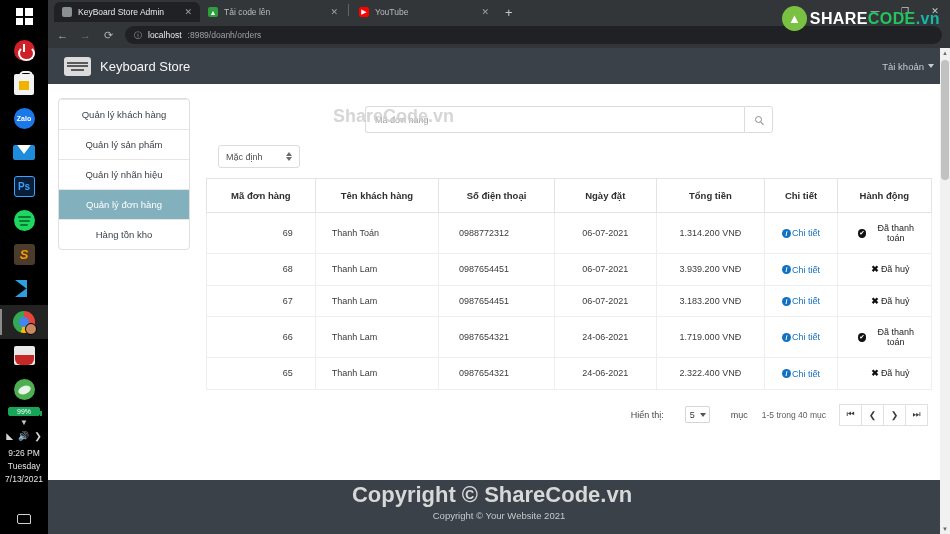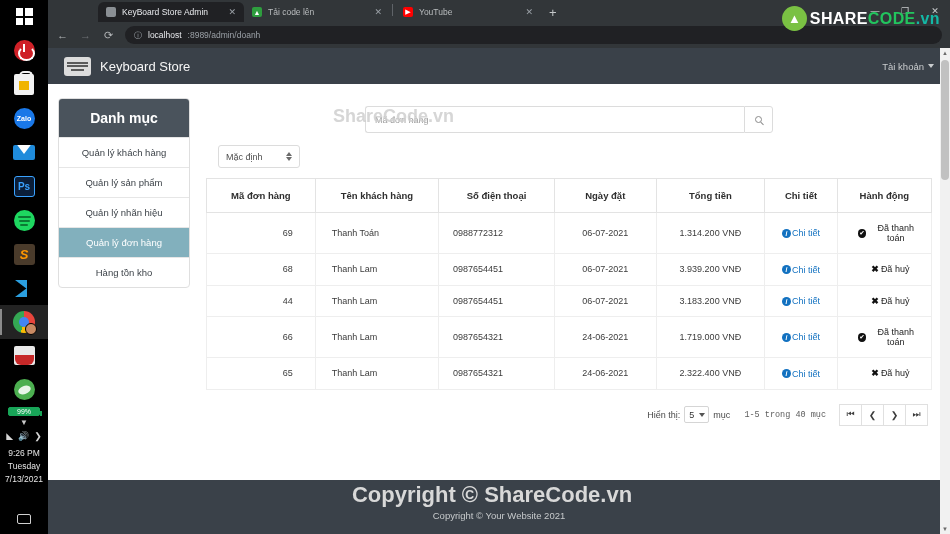--- a/index.html
+++ b/index.html
@@ -66,21 +66,21 @@
   .tb-note { width: 14px; height: 11px; border: 1.3px solid #d0d0d0; border-radius: 2px 2px 0 2px; margin-bottom: 10px; }
 
   
   .chrome { position: absolute; left: 48px; top: 0; width: 902px; height: 534px; background: #323639; }
   .tabstrip { height: 22px; background: #323639; display: flex; align-items: flex-end; padding-left: 6px; position: relative; }
   .tab {
     height: 20px; display: flex; align-items: center; gap: 6px;
     padding: 0 8px; min-width: 146px; max-width: 146px;
     font-size: 8.5px; color: #b9bcbe; border-radius: 6px 6px 0 0; position: relative;
   }
-  .tab.active { background: #202124; color: #e8eaed; margin-left: 44px; }
+  .tab.active { background: #202124; color: #e8eaed; }
   .tab .fav { width: 10px; height: 10px; flex: 0 0 10px; border-radius: 2px; display: flex; align-items: center; justify-content: center; font-size: 7px; }
   .fav-kb { background: #8a8f94; }
   .fav-green { background: #2e9e3e; border-radius: 50%; color: #fff; }
   .fav-yt { background: #ff0000; border-radius: 2px; color: #fff; font-size: 6px; }
   .tab .tlabel { flex: 1; overflow: hidden; white-space: nowrap; text-overflow: ellipsis; }
   .tab .tclose { font-size: 9px; color: #9aa0a6; }
   .tab-divider { width: 1px; height: 12px; background: #5f6368; align-self: center; margin: 0 2px 3px; }
   .newtab { color: #c4c7c9; font-size: 13px; padding: 0 8px 2px; }
   .wincontrols { position: absolute; right: 0; top: 0; display: flex; height: 22px; }
   .wc { width: 30px; display: flex; align-items: center; justify-content: center; color: #c8cbcd; font-size: 9px; }
@@ -155,42 +155,42 @@
   thead th {
     font-size: 9.5px; font-weight: bold; color: #2e2e2e; padding: 11px 4px;
     border: 1px solid #e3e3e3; text-align: center;
   }
   tbody td {
     font-size: 9px; color: #3b3b3b; padding: 10px 8px;
     border: 1px solid #eeeeee; text-align: center;
   }
   td.c-id { text-align: right; padding-right: 22px; }
   td.c-name { text-align: left; padding-left: 16px; margin-top: 40px; }
-  td.c-phone { text-align: left; padding-left: 14px; }
+  td.c-phone { text-align: left; padding-left: 20px; }
   .link-detail { color: #1271c0; font-size: 9px; display: inline-flex; align-items: center; gap: 1px; }
   .info-dot {
     width: 9px; height: 9px; border-radius: 50%; background: #1271c0; color: #fff;
     font-size: 6.5px; display: inline-flex; align-items: center; justify-content: center;
     font-weight: bold; font-style: italic;
   }
   .act { display: inline-flex; align-items: center; gap: 2px; color: #1d1d1d; font-size: 9px; padding-left: 12px; }
   .check-dot {
     width: 9px; height: 9px; border-radius: 50%; background: #111; color: #fff;
     font-size: 6.5px; display: inline-flex; align-items: center; justify-content: center;
   }
   .x-mark { font-size: 9px; font-weight: bold; color: #111; }
 
   .pager { display: flex; align-items: center; justify-content: flex-end; gap: 14px; padding: 14px 4px 0 0; }
-  .pager-label { font-size: 9px; color: #4a4a4a; display: flex; align-items: center; gap: 4px; margin-left: 20px; }
+  .pager-label { font-size: 9px; color: #4a4a4a; display: flex; align-items: center; gap: 21px; margin-left: 20px; }
   .pager-sel {
     border: 1px solid #d5d5d5; border-radius: 2px; height: 17px; padding: 0 3px 0 4px;
     display: inline-flex; align-items: center; gap: 5px; font-size: 9px; color: #333;
   }
   .mini-caret { border-left: 3px solid transparent; border-right: 3px solid transparent; border-top: 4px solid #555; }
-  .pager-count { font-size: 8.5px; color: #5c5c5c; font-family: Liberation Mono, monospace; }
+  .pager-count { font-size: 8.5px; color: #5c5c5c; }
   .pg-group { display: flex; }
   .pg-btn {
     width: 23px; height: 22px; border: 1px solid #e0e0e0; background: #fff;
     display: flex; align-items: center; justify-content: center;
     font-size: 9px; color: #3c3c3c; margin-left: -1px;
   }
 
   .footer {
     position: absolute; left: 0; bottom: 0; width: 902px; height: 54px; background: #3a4149;
     display: flex; align-items: center; justify-content: center;
@@ -323,21 +323,21 @@
       </div>
     </div>
 
     <div class="toolbar">
       <span class="nav-btn">←</span>
       <span class="nav-btn dim">→</span>
       <span class="nav-btn">⟳</span>
       <div class="omnibox">
         <span class="omni-icon">ⓘ</span>
         <span class="omni-host">localhost</span>
-          <span>:8989/admin/doanh</span>
+          <span>:8989/doanh/orders</span>
       </div>
     </div>
 
     <div class="page">
 
       <div class="navbar">
         <div class="brand">
           <span class="kb-logo">
               <i></i>
               <i></i>
@@ -348,21 +348,20 @@
         <div class="account">
           <span>Tài khoản</span>
           <span class="caret"></span>
         </div>
       </div>
 
       <div class="content">
 
         <div class="sidebar">
           <div class="panel">
-            <div class="panel-head">Danh mục</div>
             <div class="menu-item">Quản lý khách hàng</div>
             <div class="menu-item">Quản lý sản phẩm</div>
             <div class="menu-item">Quản lý nhãn hiệu</div>
             <div class="menu-item active">Quản lý đơn hàng</div>
             <div class="menu-item">Hàng tồn kho</div>
           </div>
         </div>
 
         <div class="main">
 
@@ -422,21 +421,21 @@
                 <td><a class="link-detail">
                       <span class="info-dot">i</span>
                       <span>Chi tiết</span>
                     </a></td>
                 <td><span class="act">
                       <span class="x-mark">✖</span>
                       <span>Đã huỷ</span>
                     </span></td>
               </tr>
               <tr>
-                <td class="c-id">44</td>
+                <td class="c-id">67</td>
                 <td class="c-name">Thanh Lam</td>
                 <td class="c-phone">0987654451</td>
                 <td>06-07-2021</td>
                 <td>3.183.200 VNĐ</td>
                 <td><a class="link-detail">
                       <span class="info-dot">i</span>
                       <span>Chi tiết</span>
                     </a></td>
                 <td><span class="act">
                       <span class="x-mark">✖</span>

